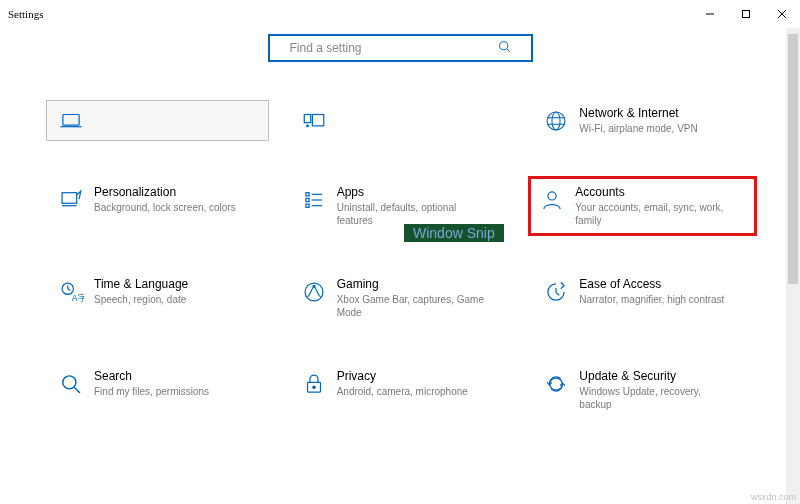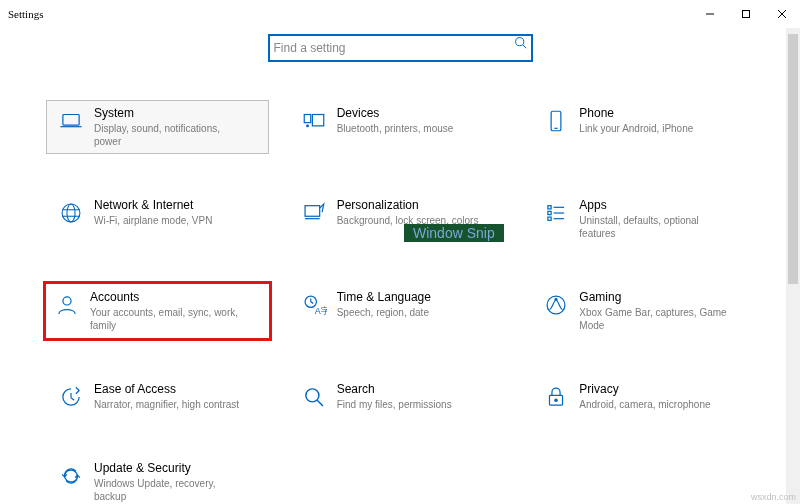--- a/index.html
+++ b/index.html
@@ -35,21 +35,22 @@
     .search-wrap {
       display: flex;
       justify-content: center;
       margin-top: 6px;
     }
     .search-box {
       width: 265px;
       height: 28px;
       border: 2px solid #0067c0;
       display: flex;
-      padding: 0 4px;
+      align-items: center;
+      padding: 0 20px;
       font-size: 12px;
       color: #777;
     }
     .search-box input {
       flex: 1;
       border: none;
       outline: none;
       font-size: 12px;
       color: #333;
       background: transparent;
@@ -174,52 +175,32 @@
 
 <div class="grid">
 
   <div class="tile selected">
     <span class="tile-icon">
       <svg viewBox="0 0 32 32" fill="none" stroke="#0067c0" stroke-width="1.5">
           <rect x="6" y="8" width="20" height="13" rx="1"></rect>
           <line x1="3" y1="23" x2="29" y2="23"></line>
         </svg>
     </span>
-    <div class="tile-text">
-      <div class="tile-title">System</div>
-      <div class="tile-desc">Display, sound, notifications, power</div>
-    </div>
   </div>
 
   <div class="tile">
     <span class="tile-icon">
       <svg viewBox="0 0 32 32" fill="none" stroke="#0067c0" stroke-width="1.5">
           <rect x="4" y="8" width="8" height="10"></rect>
           <rect x="14" y="8" width="14" height="14"></rect>
           <circle cx="8" cy="22" r="1" fill="#0067c0"></circle>
         </svg>
     </span>
-    <div class="tile-text">
-      <div class="tile-title">Devices</div>
-      <div class="tile-desc">Bluetooth, printers, mouse</div>
-    </div>
-  </div>
-
-  <div class="tile">
-    <span class="tile-icon">
-      <svg viewBox="0 0 32 32" fill="none" stroke="#0067c0" stroke-width="1.5">
-          <rect x="10" y="4" width="12" height="24" rx="2"></rect>
-          <line x1="14" y1="25" x2="18" y2="25"></line>
-        </svg>
-    </span>
-    <div class="tile-text">
-      <div class="tile-title">Phone</div>
-      <div class="tile-desc">Link your Android, iPhone</div>
-    </div>
-  </div>
+  </div>
+
 
   <div class="tile">
     <span class="tile-icon">
       <svg viewBox="0 0 32 32" fill="none" stroke="#0067c0" stroke-width="1.3">
           <circle cx="16" cy="16" r="11"></circle>
           <ellipse cx="16" cy="16" rx="5" ry="11"></ellipse>
           <line x1="5" y1="12" x2="27" y2="12"></line>
           <line x1="5" y1="20" x2="27" y2="20"></line>
         </svg>
     </span>

